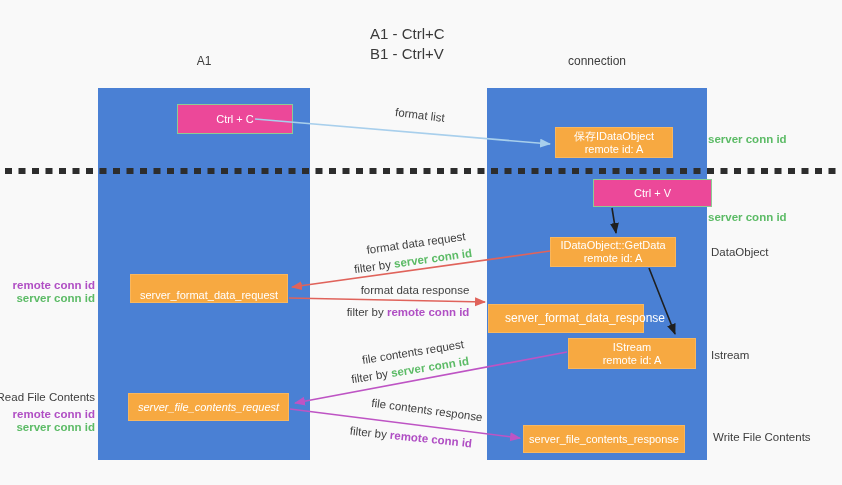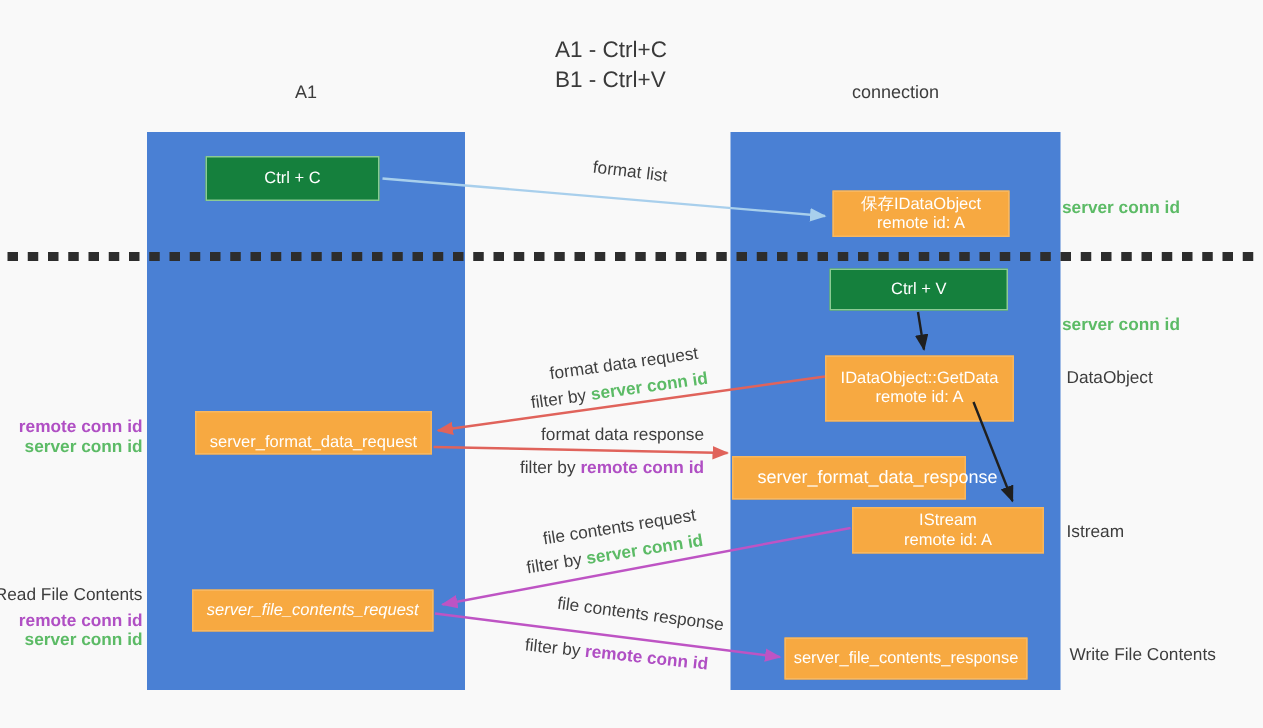--- a/index.html
+++ b/index.html
@@ -21,21 +21,21 @@
     font-size:12px;line-height:15px;color:#3d3d3d;
   }
   .lane-header.left{left:98px;width:212px;}
   .lane-header.right{left:487px;width:220px;}
   .node{
     position:absolute;display:flex;flex-direction:column;
     align-items:center;justify-content:center;
     color:#ffffff;text-align:center;white-space:nowrap;
     font-size:11px;line-height:13px;box-sizing:border-box;
   }
-  .node.green{background:#15803d;border:1px solid #8ccb94;}
+  .node.green{background:#ec4899;border:1px solid #8ccb94;margin-left:40px;}
   .node.orange{background:#F7A941;border:1px solid #f8b75f;}
   .elabel{
     position:absolute;white-space:nowrap;
     font-size:11.5px;color:#3f3f3f;
     transform:translate(-50%,-50%) rotate(var(--r,0deg));
   }
   .side-label{
     position:absolute;white-space:nowrap;font-size:11.5px;color:#3d3d3d;
   }
   .side-label.right-align{text-align:right;right:747px;}
@@ -67,21 +67,21 @@
 
 <div class="node orange" style="left:555px;top:127px;width:118px;height:31px;">
   <div>保存IDataObject</div>
   <div>remote id: A</div>
 </div>
 
 <div class="node green" style="left:553px;top:179px;width:119px;height:28px;justify-content:center;">
   <div>Ctrl + V</div>
 </div>
 
-<div class="node orange" style="left:550px;top:237px;width:126px;height:44px;">
+<div class="node orange" style="left:550px;top:237px;width:126px;height:30px;">
   <div>IDataObject::GetData</div>
   <div>remote id: A</div>
 </div>
 
 <div class="node orange" style="left:130px;top:274px;width:158px;height:29px;justify-content:flex-end;">
   <div>server_format_data_request</div>
 </div>
 
 <div class="node orange" style="left:488px;top:304px;width:156px;height:29px;font-size:12px;padding-left:38px;">
   <div>server_format_data_response</div>

